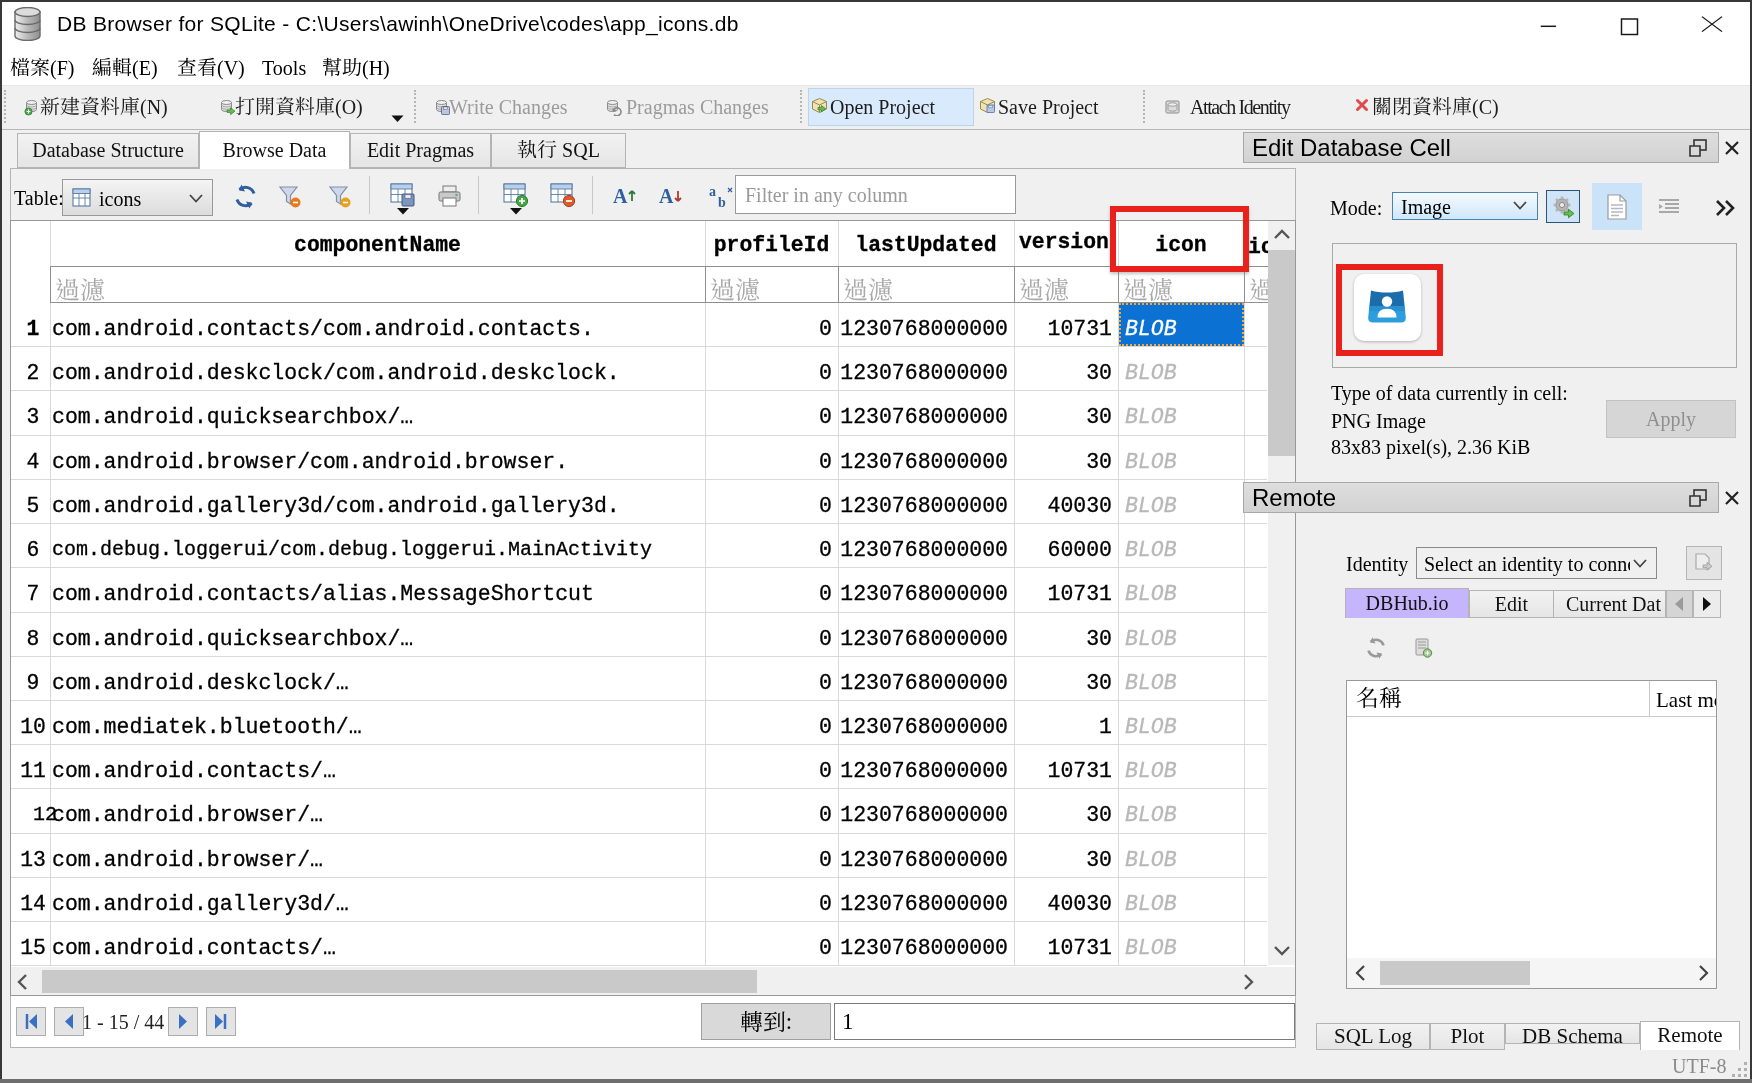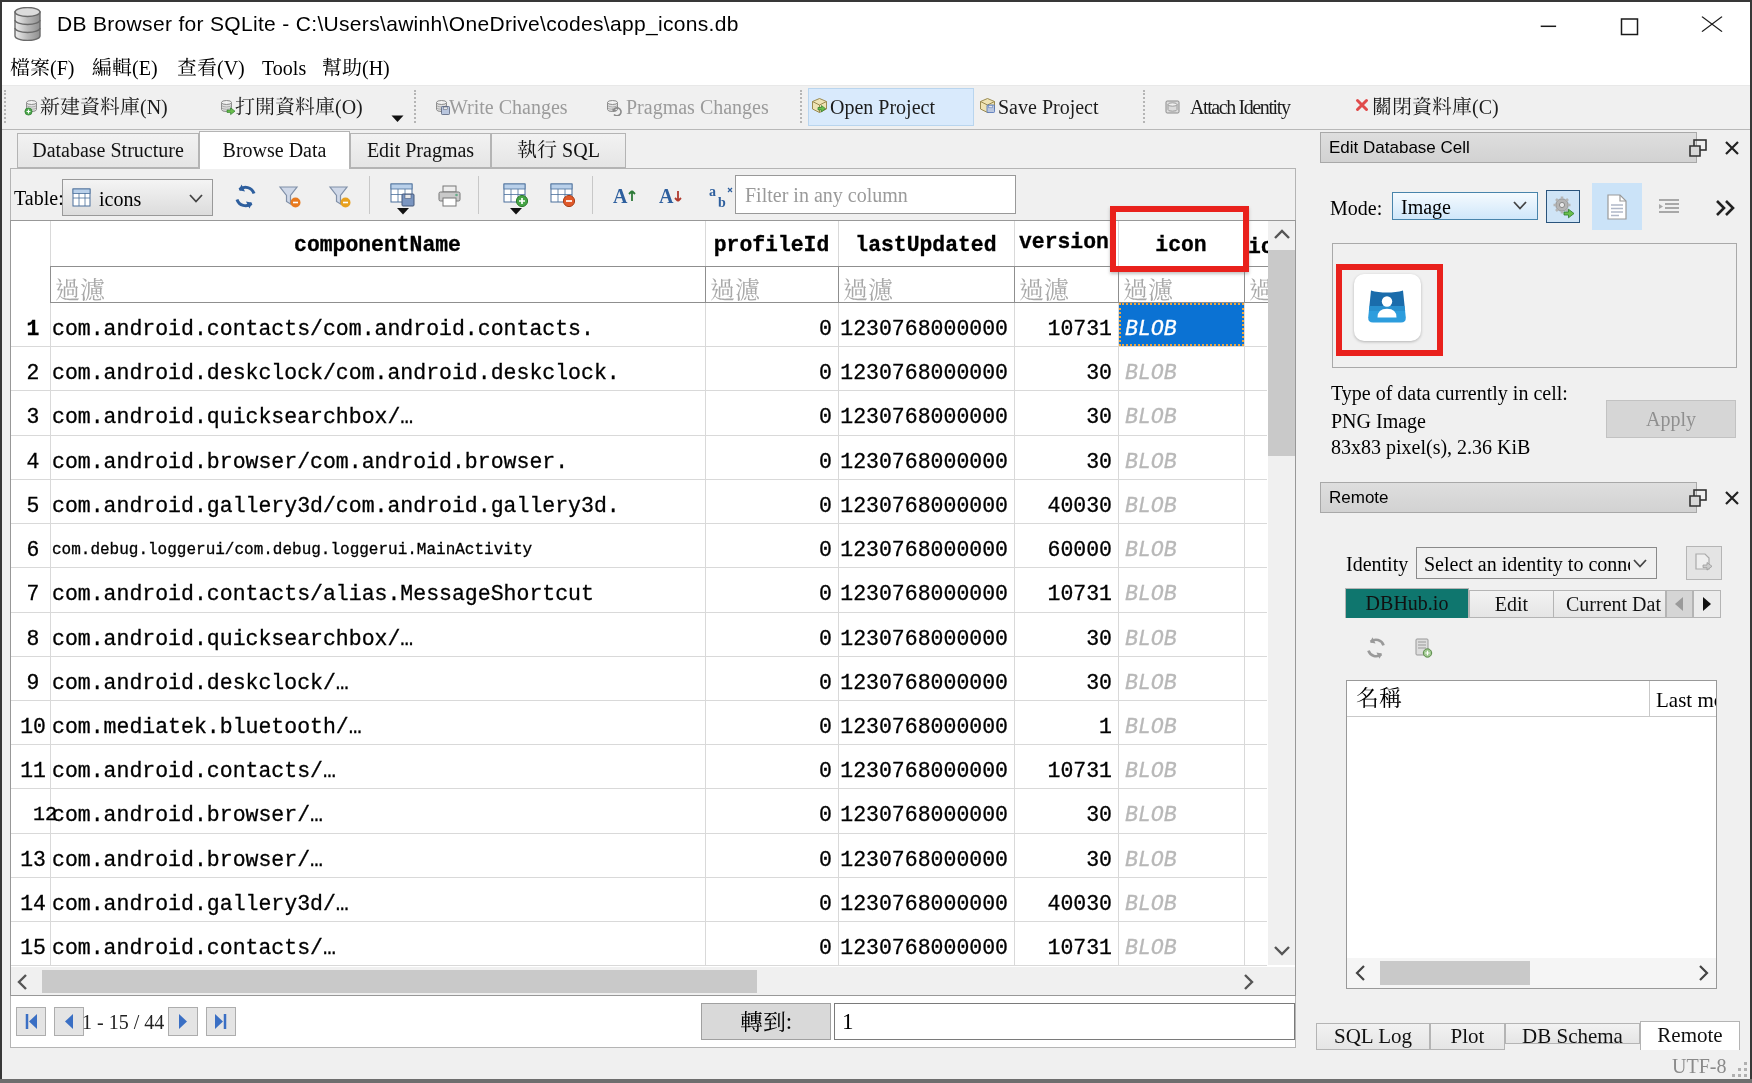--- a/index.html
+++ b/index.html
@@ -11,23 +11,23 @@
 .vline{position:absolute;width:1px;background:#d9d9d9}
 .hsep{position:absolute;width:2px;border-left:2px dotted #b5b5b5}
 .tbtn{position:absolute;top:88px;height:38px;line-height:38px;font-size:20px;color:#1c1c1c;white-space:nowrap}
 .gray{color:#9b9b9b}
 .tab{position:absolute;box-sizing:border-box;border:1px solid #b4b4b4;background:linear-gradient(#f2f2f2,#e5e5e5);
  text-align:center;font-size:20px;color:#111;white-space:nowrap;overflow:hidden}
 .cell{position:absolute;white-space:pre;overflow:hidden}
 .num{position:absolute;width:40px;text-align:center}
 .fbox{position:absolute;box-sizing:border-box;border:1px solid #8f8f8f;background:#fff;color:#a8a8a8;
  font-size:25px;padding-left:4px;line-height:48px;white-space:nowrap;overflow:hidden}
-.ptitle{position:absolute;left:1320px;width:377px;height:31px;box-sizing:border-box;border:1px solid #a8a8a8;
+.ptitle{position:absolute;left:1243px;width:476px;height:31px;box-sizing:border-box;border:1px solid #a8a8a8;
  background:linear-gradient(#dedede,#d2d2d2);display:flex;align-items:center;
- font-family:"Liberation Sans",sans-serif;font-size:17px;color:#000;padding-left:8px}
+ font-family:"Liberation Sans",sans-serif;font-size:24px;color:#000;padding-left:8px}
 </style></head><body>
 
 <svg width="0" height="0" style="position:absolute">
     <defs>
 <path id="g0" d="M434 -819 423 -812C453 -777 490 -721 497 -677C557 -632 610 -751 434 -819ZM805 -822C787 -773 759 -707 732 -658H679V-797C702 -801 710 -810 712 -823L617 -832V-658H433C432 -670 429 -683 426 -696H408C409 -658 387 -616 364 -595C335 -623 291 -660 291 -660L249 -603H239V-803C264 -807 272 -817 274 -831L175 -842V-603H45L53 -574H161C140 -428 99 -284 31 -169L45 -157C101 -224 143 -299 175 -381V76H189C212 76 239 61 239 52V-426C267 -387 299 -332 309 -290C368 -244 422 -362 239 -449V-574H340C330 -563 326 -550 332 -536C344 -514 377 -516 396 -531C417 -548 434 -582 434 -629H860C853 -605 844 -576 837 -557L815 -574L785 -539H526L455 -569V-331H464C495 -331 514 -345 514 -350V-374H788V-338H798C826 -338 848 -352 848 -356V-507C868 -510 877 -515 884 -522L852 -546C877 -565 911 -598 930 -619C949 -620 961 -622 967 -629L896 -699L857 -658H761C799 -695 838 -740 862 -775C884 -775 895 -783 900 -795ZM514 -404V-510H788V-404ZM456 -118H618V-6H456ZM846 -118V-6H677V-118ZM456 -148V-256H618V-148ZM846 -148H677V-256H846ZM396 -285V77H406C437 77 456 62 456 57V24H846V73H857C885 73 908 59 908 55V-252C929 -255 939 -261 946 -268L874 -323L843 -285H468L396 -316Z"></path>
 <path id="g1" d="M401 -123 327 -188C247 -84 138 1 46 44L55 62C157 30 271 -31 358 -121C379 -110 394 -116 401 -123ZM612 -160 602 -148C684 -100 806 -13 858 42C940 70 952 -76 612 -160ZM843 -620 798 -565H712C717 -578 721 -591 724 -605C744 -604 757 -610 763 -624L660 -649C656 -619 649 -591 639 -565H414L468 -634C497 -629 507 -636 513 -647L416 -690C400 -661 368 -613 333 -565H84L93 -535H310C283 -499 256 -467 235 -445C320 -432 399 -416 470 -398C389 -359 273 -328 112 -306L117 -290C309 -309 441 -340 532 -382C625 -357 702 -329 759 -300C830 -272 900 -356 599 -420C648 -453 679 -491 700 -535H899C913 -535 923 -540 925 -551C893 -581 843 -620 843 -620ZM531 -433C473 -443 405 -452 325 -459C346 -482 368 -509 390 -535H625C605 -497 575 -463 531 -433ZM867 -301 820 -242H531V-308C556 -312 566 -321 568 -335L464 -346V-242H54L63 -213H464V76H476C502 76 531 62 531 55V-213H926C941 -213 950 -218 953 -229C920 -259 867 -301 867 -301ZM153 -775 135 -774C142 -728 118 -682 87 -665C67 -654 54 -635 62 -615C71 -593 104 -593 125 -607C148 -622 167 -654 166 -702H837C830 -676 819 -647 811 -629L826 -622C854 -638 890 -669 910 -692C929 -693 941 -695 949 -702L875 -773L834 -732H538C569 -753 563 -825 437 -847L427 -839C458 -816 487 -772 491 -735L496 -732H164C162 -745 158 -760 153 -775Z"></path>
 <path id="g2" d="M115 -212H97C102 -149 75 -78 48 -51C30 -34 21 -13 32 5C47 24 82 15 99 -6C123 -40 141 -113 115 -212ZM268 -238 255 -233C279 -195 303 -132 304 -83C353 -38 409 -147 268 -238ZM193 -222 178 -219C188 -166 194 -87 181 -25C226 33 296 -85 193 -222ZM261 -438 248 -433C264 -406 281 -370 293 -334L107 -323C195 -404 291 -521 342 -602C361 -597 375 -604 380 -612L296 -668C282 -634 259 -591 231 -546L106 -545C162 -611 224 -707 259 -777C279 -774 291 -783 296 -792L203 -836C183 -762 124 -620 75 -560C69 -555 52 -551 52 -551L86 -465C94 -468 101 -474 108 -485C144 -494 181 -504 211 -513C167 -444 115 -375 70 -334C63 -329 44 -325 44 -325L76 -238C84 -241 93 -248 100 -259C175 -278 249 -297 301 -311C306 -290 310 -269 311 -251C363 -203 417 -322 261 -438ZM398 -755V-475C398 -289 390 -89 299 72L314 82C448 -73 459 -299 459 -470H825V-439H834C854 -439 885 -453 886 -459V-621C901 -623 914 -630 919 -636L849 -690L817 -656H459V-729C598 -738 756 -759 863 -777C885 -766 902 -765 912 -774L845 -840C756 -812 593 -774 458 -751L398 -777ZM515 -207V-342H596V-207ZM643 18V-177H724V1H731C756 1 772 -11 772 -15V-177H855V-3C855 8 852 13 839 13C826 13 779 9 779 9V24C805 28 817 32 826 39C833 46 836 57 838 69C902 63 911 41 911 -1V-335C928 -338 943 -345 949 -351L875 -407L846 -372H527L460 -401V70H469C496 70 515 54 515 50V-177H596V36H603C628 36 643 22 643 18ZM459 -499V-626H825V-499ZM855 -207H772V-342H855ZM724 -207H643V-342H724Z"></path>
 <path id="g3" d="M383 -750 341 -698H271V-803C293 -805 302 -814 304 -828L208 -838V-698H41L49 -668H208V-579H136L74 -608V-221H83C107 -221 131 -235 131 -241V-270H207V-158H30L38 -128H207V76H217C250 76 270 61 270 56V-128H433C447 -128 456 -133 459 -144C430 -173 382 -211 382 -211L341 -158H270V-270H349V-228H357C378 -228 405 -245 406 -253V-545C419 -547 432 -554 437 -559L372 -610L342 -579H271V-668H434C448 -668 457 -673 459 -684C430 -713 383 -750 383 -750ZM349 -549V-439H266V-549ZM349 -299H266V-409H349ZM211 -549V-439H131V-549ZM131 -299V-409H211V-299ZM882 -573 841 -520H433L441 -490H501V-101H395L403 -72H788V77H798C831 77 851 62 851 57V-72H949C963 -72 971 -77 974 -88C947 -117 902 -156 902 -156L863 -101H851V-490H933C946 -490 956 -495 958 -506C930 -535 882 -573 882 -573ZM788 -101H563V-212H788ZM788 -490V-384H563V-490ZM788 -242H563V-355H788ZM555 -633V-760H799V-633ZM493 -822V-555H503C536 -555 555 -568 555 -574V-604H799V-564H810C840 -564 865 -578 865 -582V-757C883 -760 893 -765 899 -773L829 -827L796 -790H567Z"></path>
 <path id="g4" d="M868 -48 820 10H49L58 40H930C945 40 955 35 957 24C923 -7 868 -48 868 -48ZM841 -752 792 -691H530V-799C555 -802 565 -812 567 -826L464 -837V-691H72L80 -661H397C316 -558 190 -459 53 -393L63 -377C224 -436 367 -524 464 -634V-415H477C502 -415 530 -428 530 -436V-606C639 -555 783 -467 845 -401C936 -378 925 -542 530 -628V-661H905C918 -661 929 -666 932 -677C897 -709 841 -752 841 -752ZM692 -367V-261H300V-367ZM300 -55V-92H692V-45H702C725 -45 756 -62 757 -69V-358C775 -361 789 -369 795 -376L718 -435L683 -397H305L235 -429V-33H246C272 -33 300 -49 300 -55ZM300 -122V-232H692V-122Z"></path>
 <path id="g5" d="M801 -837C643 -791 342 -745 95 -733L98 -712C206 -712 319 -717 427 -725C418 -692 408 -659 396 -627H124L132 -598H385C371 -565 356 -532 339 -501H47L56 -473H323C254 -354 160 -250 38 -171L51 -157C142 -206 219 -264 283 -331V77H294C325 77 346 60 346 55V12H754V77H764C786 77 819 61 820 55V-346C836 -350 851 -358 857 -365L781 -424L745 -385H359L338 -394C358 -419 377 -446 394 -473H930C944 -473 954 -478 956 -489C922 -519 868 -561 868 -561L821 -501H410C428 -532 444 -565 458 -598H857C871 -598 880 -603 883 -614C849 -645 795 -686 795 -686L747 -627H470C483 -661 494 -696 503 -732C621 -743 730 -757 818 -773C842 -762 861 -762 870 -770ZM346 -236H754V-142H346ZM346 -265V-356H754V-265ZM346 -112H754V-18H346Z"></path>
@@ -350,21 +350,21 @@
 <div class="cell mon" style="left:1125px;top:439.7px;width:118px;font-style:italic;color:#b8b8b8;line-height:44.2px;height:44.2px;font-size:21.5px">BLOB</div>
 <div class="abs" style="left:11px;top:523.1px;width:1256px;height:1px;background:#d9d9d9"></div>
 <div class="num mon" style="left:13px;top:483.9px;height:44.2px;line-height:44.2px;font-size:21.4px;">5</div>
 <div class="cell mon" style="left:52px;top:483.9px;width:651px;line-height:44.2px;height:44.2px;font-size:21.5px">com.android.gallery3d/com.android.gallery3d.</div>
 <div class="cell mon" style="left:705px;top:483.9px;width:127px;text-align:right;line-height:44.2px;height:44.2px;font-size:21.5px">0</div>
 <div class="cell mon" style="left:838px;top:483.9px;width:170px;text-align:right;line-height:44.2px;height:44.2px;font-size:21.5px">1230768000000</div>
 <div class="cell mon" style="left:1014px;top:483.9px;width:98px;text-align:right;line-height:44.2px;height:44.2px;font-size:21.5px">40030</div>
 <div class="cell mon" style="left:1125px;top:483.9px;width:118px;font-style:italic;color:#b8b8b8;line-height:44.2px;height:44.2px;font-size:21.5px">BLOB</div>
 <div class="abs" style="left:11px;top:567.3px;width:1256px;height:1px;background:#d9d9d9"></div>
 <div class="num mon" style="left:13px;top:528.1px;height:44.2px;line-height:44.2px;font-size:21.4px;">6</div>
-<div class="cell mon" style="left:52px;top:528.1px;width:651px;line-height:44.2px;height:44.2px;font-size:16px">com.debug.loggerui/com.debug.loggerui.MainActivity</div>
+<div class="cell mon" style="left:52px;top:528.1px;width:651px;line-height:44.2px;height:44.2px;font-size:20px">com.debug.loggerui/com.debug.loggerui.MainActivity</div>
 <div class="cell mon" style="left:705px;top:528.1px;width:127px;text-align:right;line-height:44.2px;height:44.2px;font-size:21.5px">0</div>
 <div class="cell mon" style="left:838px;top:528.1px;width:170px;text-align:right;line-height:44.2px;height:44.2px;font-size:21.5px">1230768000000</div>
 <div class="cell mon" style="left:1014px;top:528.1px;width:98px;text-align:right;line-height:44.2px;height:44.2px;font-size:21.5px">60000</div>
 <div class="cell mon" style="left:1125px;top:528.1px;width:118px;font-style:italic;color:#b8b8b8;line-height:44.2px;height:44.2px;font-size:21.5px">BLOB</div>
 <div class="abs" style="left:11px;top:611.5px;width:1256px;height:1px;background:#d9d9d9"></div>
 <div class="num mon" style="left:13px;top:572.3px;height:44.2px;line-height:44.2px;font-size:21.4px;">7</div>
 <div class="cell mon" style="left:52px;top:572.3px;width:651px;line-height:44.2px;height:44.2px;font-size:21.5px">com.android.contacts/alias.MessageShortcut</div>
 <div class="cell mon" style="left:705px;top:572.3px;width:127px;text-align:right;line-height:44.2px;height:44.2px;font-size:21.5px">0</div>
 <div class="cell mon" style="left:838px;top:572.3px;width:170px;text-align:right;line-height:44.2px;height:44.2px;font-size:21.5px">1230768000000</div>
 <div class="cell mon" style="left:1014px;top:572.3px;width:98px;text-align:right;line-height:44.2px;height:44.2px;font-size:21.5px">10731</div>
@@ -531,21 +531,21 @@
 <div class="abs" style="left:1416px;top:547px;width:241px;height:32px;box-sizing:border-box;border:1px solid #8a8a8a;background:#f0f0f0"></div>
 <div class="abs ser" style="left:1424px;top:553px;width:206px;font-size:20px;white-space:nowrap;overflow:hidden">Select an identity to conne</div>
 <svg class="abs" style="left:1632px;top:558px" width="16" height="11">
     <path d="M2 2 L8 8.5 L14 2" fill="none" stroke="#444" stroke-width="1.8"></path>
   </svg>
 <div class="abs" style="left:1686px;top:546px;width:36px;height:34px;box-sizing:border-box;border:1px solid #b5b5b5;background:#e4e4e4"></div>
 <svg class="abs" style="left:1693px;top:552px" width="22" height="22" viewBox="0 0 22 22">
     <path d="M3 2 H12 L16 6 V17 H3 Z" fill="#eee" stroke="#aaa" stroke-width="1.2"></path>
     <path d="M10 13 h4 v-2.5 l5 3.8 -5 3.8 V15.6 h-4 z" fill="#ccc" stroke="#999" stroke-width="0.8"></path>
   </svg>
-<div class="tab ser" style="left:1345px;top:588px;width:124px;height:30px;line-height:28px;background:#0f766e;border-bottom:none;z-index:2">DBHub.io</div>
+<div class="tab ser" style="left:1345px;top:588px;width:124px;height:30px;line-height:28px;background:#c4b5fd;border-bottom:none;z-index:2">DBHub.io</div>
 <div class="tab ser" style="left:1469px;top:590px;width:85px;height:28px;line-height:26px">Edit</div>
 <div class="tab ser" style="left:1553px;top:590px;width:113px;height:28px;line-height:26px;text-align:left;padding-left:12px">Current Dat</div>
 <div class="abs" style="left:1666px;top:590px;width:27px;height:28px;box-sizing:border-box;border:1px solid #b4b4b4;background:#d5d5d5"></div>
 <svg class="abs" style="left:1672px;top:595px" width="14" height="18">
     <path d="M11 2 L3 9 L11 16 Z" fill="#9a9a9a"></path>
   </svg>
 <div class="abs" style="left:1693px;top:590px;width:28px;height:28px;box-sizing:border-box;border:1px solid #b4b4b4;background:#ececec"></div>
 <svg class="abs" style="left:1700px;top:595px" width="14" height="18">
     <path d="M3 2 L11 9 L3 16 Z" fill="#111"></path>
   </svg>

